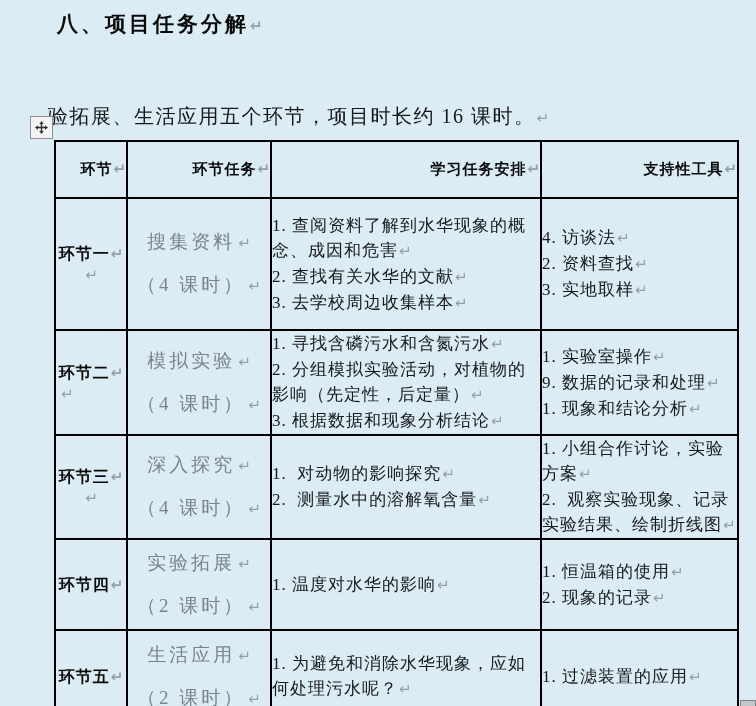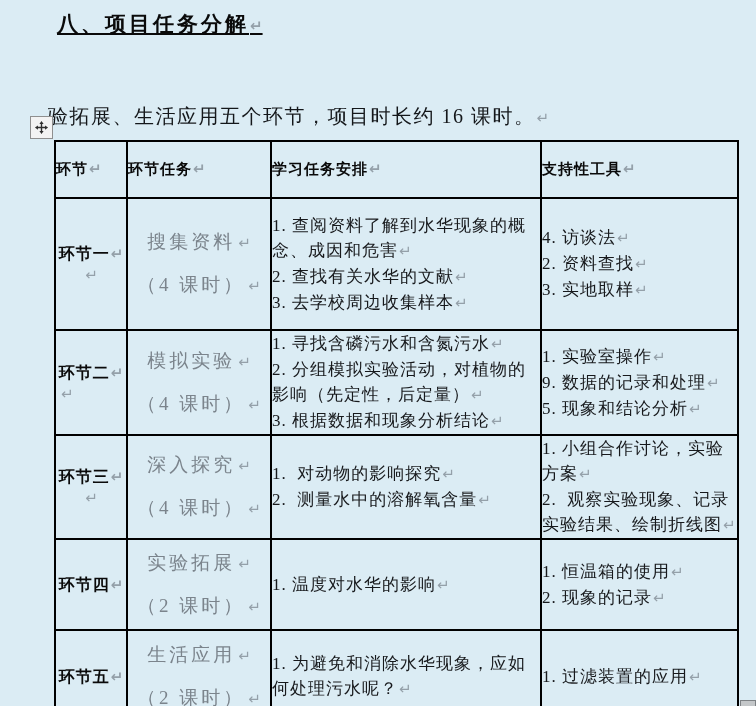--- a/index.html
+++ b/index.html
@@ -14,21 +14,20 @@
   }
   .doc-title {
     position: absolute;
     left: 57px;
     top: 10px;
     font-size: 21px;
     font-weight: bold;
     letter-spacing: 3px;
     color: #0a0a0a;
     white-space: pre;
-    text-decoration: underline;
   }
   .intro-line {
     position: absolute;
     font-size: 20px;
     letter-spacing: 1.5px;
     color: #14171a;
     white-space: pre;
   }
   .intro-line.l1 { left: 96px; top: 56px; }
   .intro-line.l2 { left: 48px; top: 103px; }
@@ -65,21 +64,21 @@
     border: 2px solid #000;
     padding: 0;
     box-sizing: border-box;
     vertical-align: middle;
     overflow: hidden;
   }
   .doc-table th {
     font-size: 15px;
     font-weight: bold;
     letter-spacing: 1px;
-    text-align: left;
+    text-align: right;
     color: #0a0a0a;
   }
   tr.h57  { height: 57px; }
   tr.h132 { height: 132px; }
   tr.h93  { height: 93px; }
   tr.h95  { height: 95px; }
   tr.h91  { height: 91px; }
   tr.h92  { height: 93px; }
   .stage-cell {
     text-align: center;
@@ -182,21 +181,21 @@
         <div class="task-line"><span>（4 课时）</span><span class="pilcrow">↵</span></div>
       </td>
       <td class="list-cell">
             <div class="cell-line"><span>1. 寻找含磷污水和含氮污水</span><span class="pilcrow">↵</span></div>
             <div class="cell-line"><span>2. 分组模拟实验活动，对植物的影响（先定性，后定量）</span><span class="pilcrow">↵</span></div>
             <div class="cell-line"><span>3. 根据数据和现象分析结论</span><span class="pilcrow">↵</span></div>
           </td>
       <td class="list-cell">
             <div class="cell-line"><span>1. 实验室操作</span><span class="pilcrow">↵</span></div>
             <div class="cell-line"><span>9. 数据的记录和处理</span><span class="pilcrow">↵</span></div>
-            <div class="cell-line"><span>5. 现象和结论分析</span><span class="pilcrow">↵</span></div>
+            <div class="cell-line"><span>1. 现象和结论分析</span><span class="pilcrow">↵</span></div>
           </td>
     </tr>
 
     <tr class="h95">
       <td class="stage-cell">
         <div class="stage-line"><span>环节三</span><span class="pilcrow">↵</span></div>
         <div class="extra-mark"><span class="pilcrow">↵</span></div>
       </td>
       <td class="task-cell">
         <div class="task-line"><span>深入探究</span><span class="pilcrow">↵</span></div>

